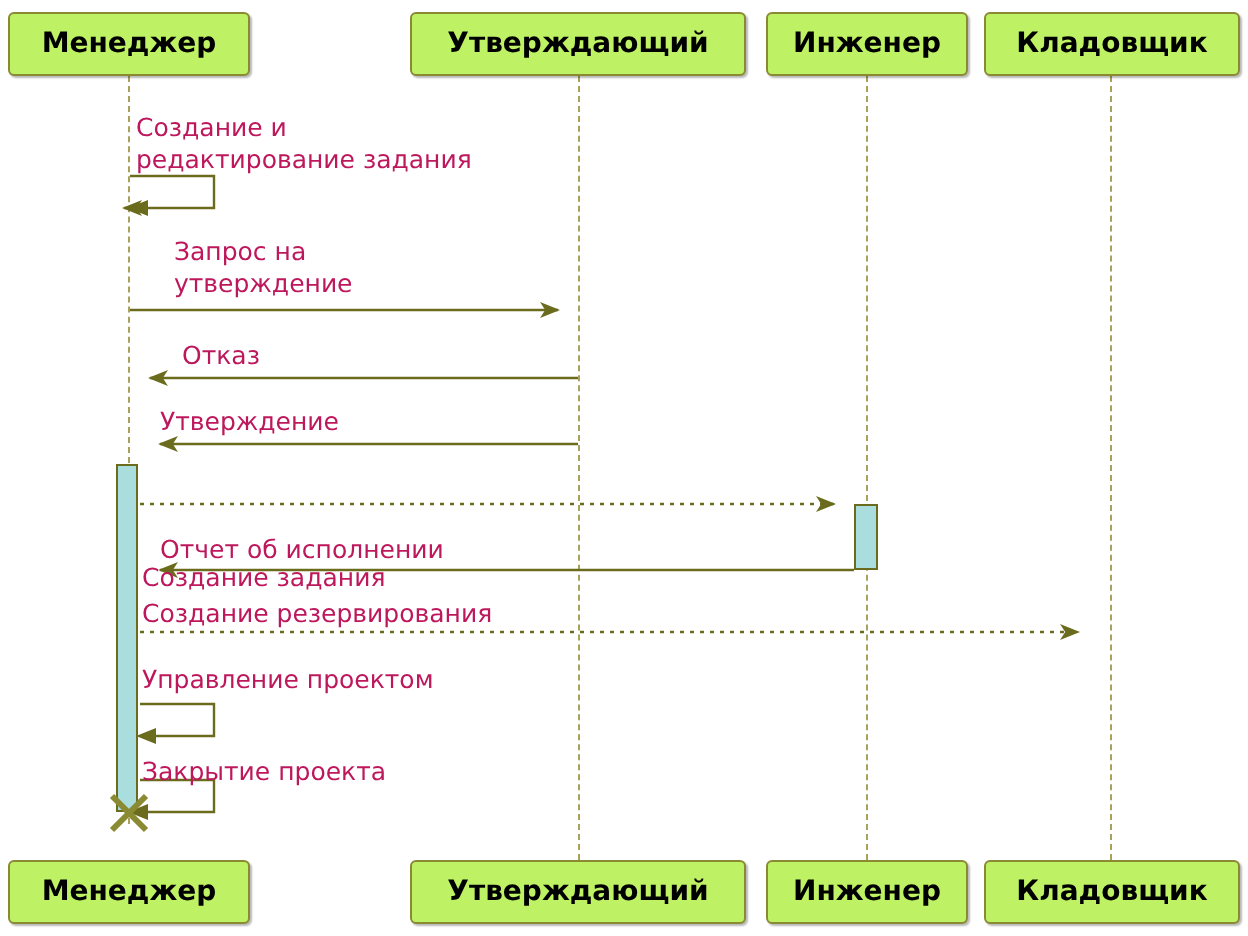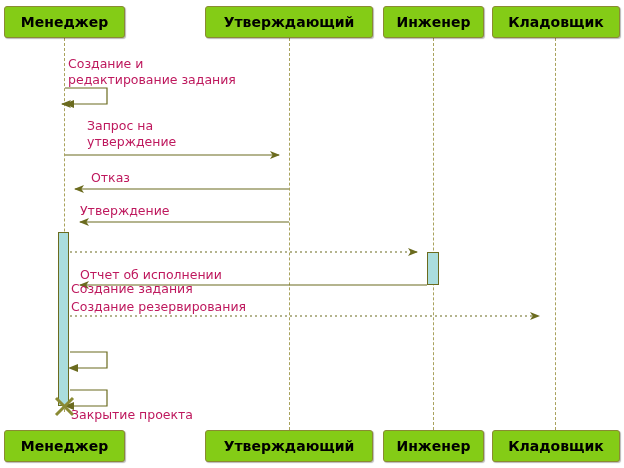--- a/index.html
+++ b/index.html
@@ -8,21 +8,21 @@
     background:#ffffff;
     font-family:"DejaVu Sans","Liberation Sans",sans-serif;
     overflow:hidden;
   }
   #diagram{position:relative;width:624px;height:468px;}
 
   
   .participant{
     position:absolute;
     box-sizing:border-box;
-    background:#84cc16;
+    background:#bef264;
     border:1px solid #8a8a33;
     border-radius:3px;
     display:flex;align-items:center;justify-content:center;
     font-size:14px;
     font-weight:bold;
     color:#000000;
     letter-spacing:0px;
     white-space:nowrap;
     box-shadow:1px 1px 1px rgba(0,0,0,0.28);
   }
@@ -147,22 +147,25 @@
   </div>
 
   <div class="msglabel" style="left:71px;top:299px;">
     <span>Создание резервирования</span>
   </div>
 
   <div class="msglabel" style="left:80px;top:267px;">
     <span>Отчет об исполнении</span>
   </div>
 
+  <div class="msglabel" style="left:71px;top:332px;">
+    <span>Управление проектом</span>
+  </div>
 
-  <div class="msglabel" style="left:71px;top:378px;margin-top:29px;">
+  <div class="msglabel" style="left:71px;top:378px;">
     <span>Закрытие проекта</span>
   </div>
 
   <div class="participant" style="left:4px;top:6px;width:121px;height:32px;">Менеджер</div>
   <div class="participant" style="left:205px;top:6px;width:168px;height:32px;">Утверждающий</div>
   <div class="participant" style="left:383px;top:6px;width:101px;height:32px;">Инженер</div>
   <div class="participant" style="left:492px;top:6px;width:128px;height:32px;">Кладовщик</div>
 
   <div class="participant" style="left:4px;top:430px;width:121px;height:32px;">Менеджер</div>
   <div class="participant" style="left:205px;top:430px;width:168px;height:32px;">Утверждающий</div>

